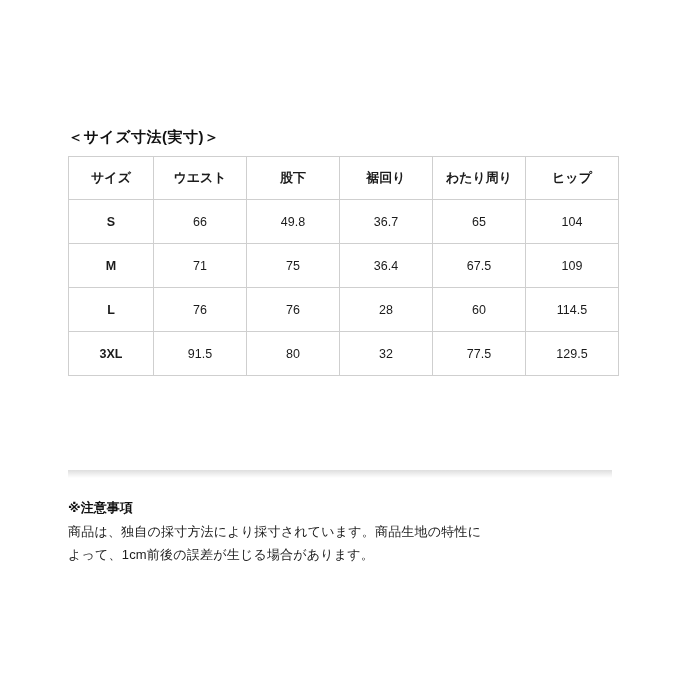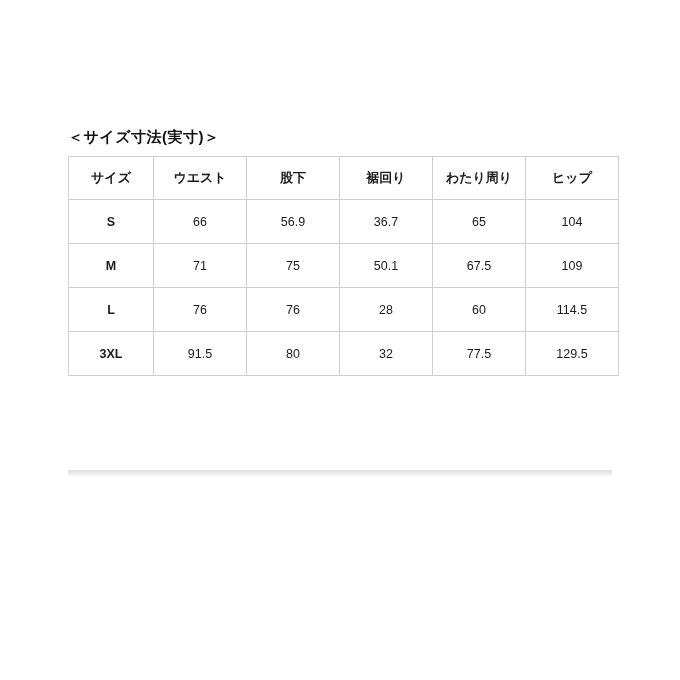--- a/index.html
+++ b/index.html
@@ -107,30 +107,30 @@
           <th style="width:92px">股下</th>
           <th style="width:92px">裾回り</th>
           <th style="width:92px">わたり周り</th>
           <th style="width:92px">ヒップ</th>
         </tr>
       </thead>
       <tbody>
         <tr>
           <td>S</td>
           <td>66</td>
-          <td>56.9</td>
+          <td>49.8</td>
           <td>36.7</td>
           <td>65</td>
           <td>104</td>
         </tr>
         <tr>
           <td>M</td>
           <td>71</td>
           <td>75</td>
-          <td>50.1</td>
+          <td>36.4</td>
           <td>67.5</td>
           <td>109</td>
         </tr>
         <tr>
           <td>L</td>
           <td>76</td>
           <td>76</td>
           <td>28</td>
           <td>60</td>
           <td>114.5</td>
@@ -142,14 +142,19 @@
           <td>32</td>
           <td>77.5</td>
           <td>129.5</td>
         </tr>
       </tbody>
     </table>
   </div>
 
   <div class="shadow-bar"></div>
 
+  <div class="notice">
+    <p class="notice-title">※注意事項</p>
+    <p class="notice-body">商品は、独自の採寸方法により採寸されています。商品生地の特性に</p>
+    <p class="notice-body">よって、1cm前後の誤差が生じる場合があります。</p>
+  </div>
 
 </div>
 
 </body></html>

